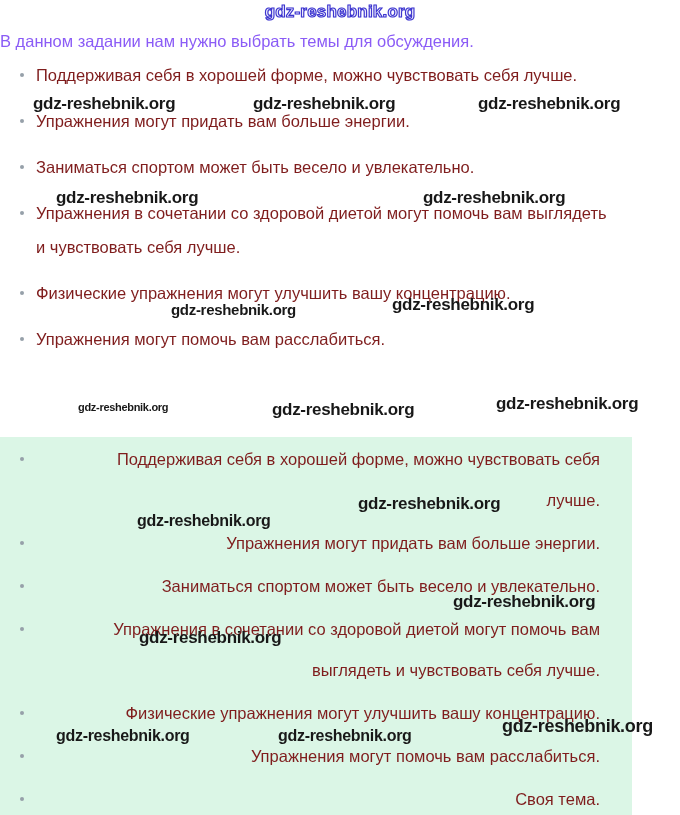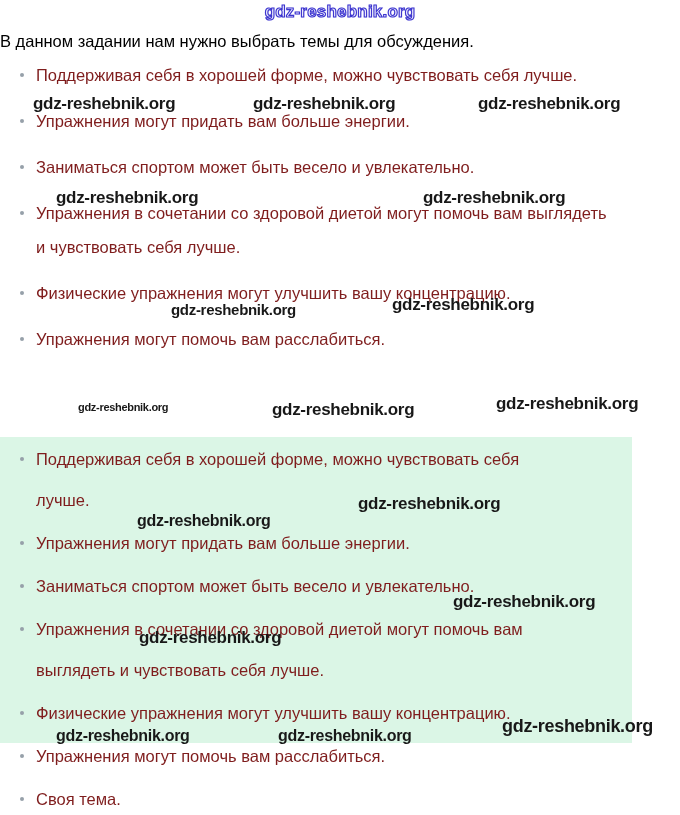--- a/index.html
+++ b/index.html
@@ -10,39 +10,40 @@
   }
   
   .wm-top {
     position:absolute; top:2px; left:50%; transform:translateX(-50%);
     font-size:17px; font-weight:700; letter-spacing:0.2px;
     color:#eceafb; -webkit-text-stroke:1.1px #3c35cf; text-shadow:0 0 1px #3c35cf;
     white-space:nowrap;
   }
   .intro {
     position:absolute; left:0px; top:30px;
-    font-size:16.5px; line-height:22px; color:#000000;
+    font-size:16.5px; line-height:22px; color:#8b5cf6;
   }
   ul.list { list-style:none; position:absolute; }
   ul.list li {
     position:relative; padding-left:36px; white-space:pre-line;
     font-size:16.5px; color:#7f1d1d;
   }
   ul.list li::before {
     content:""; position:absolute; left:20px; width:4px; height:4px;
     border-radius:50%; background:#96a0a9;
   }
   
   ul.list-task { left:0; top:58px; width:676px; }
   ul.list-task li { line-height:34px; margin-bottom:12px; }
   ul.list-task li::before { top:15px; }
   
   .answer-box {
-    position:absolute; left:0; top:437px; width:632px; height:306px;
+    position:absolute; left:0; top:437px; width:632px; height:378px;
     background:#dbf6e6;
+    text-align:right;
   }
   ul.list-answer { left:0; top:2px; width:600px; }
   ul.list-answer li { line-height:41px; margin-bottom:2px; }
   ul.list-answer li::before { top:18px; }
   
   .wm {
     position:absolute; font-weight:700; color:#181818; letter-spacing:-0.3px;
     font-size:17px; white-space:nowrap;
   }
   .s11 { font-size:11px; font-weight:600; }

